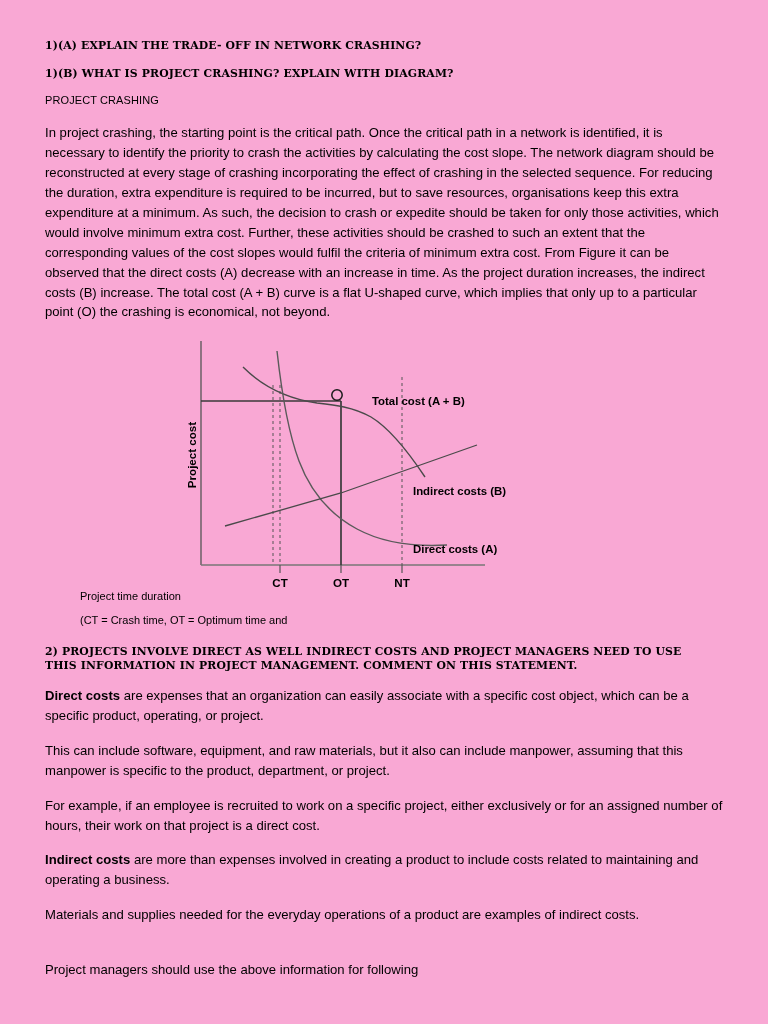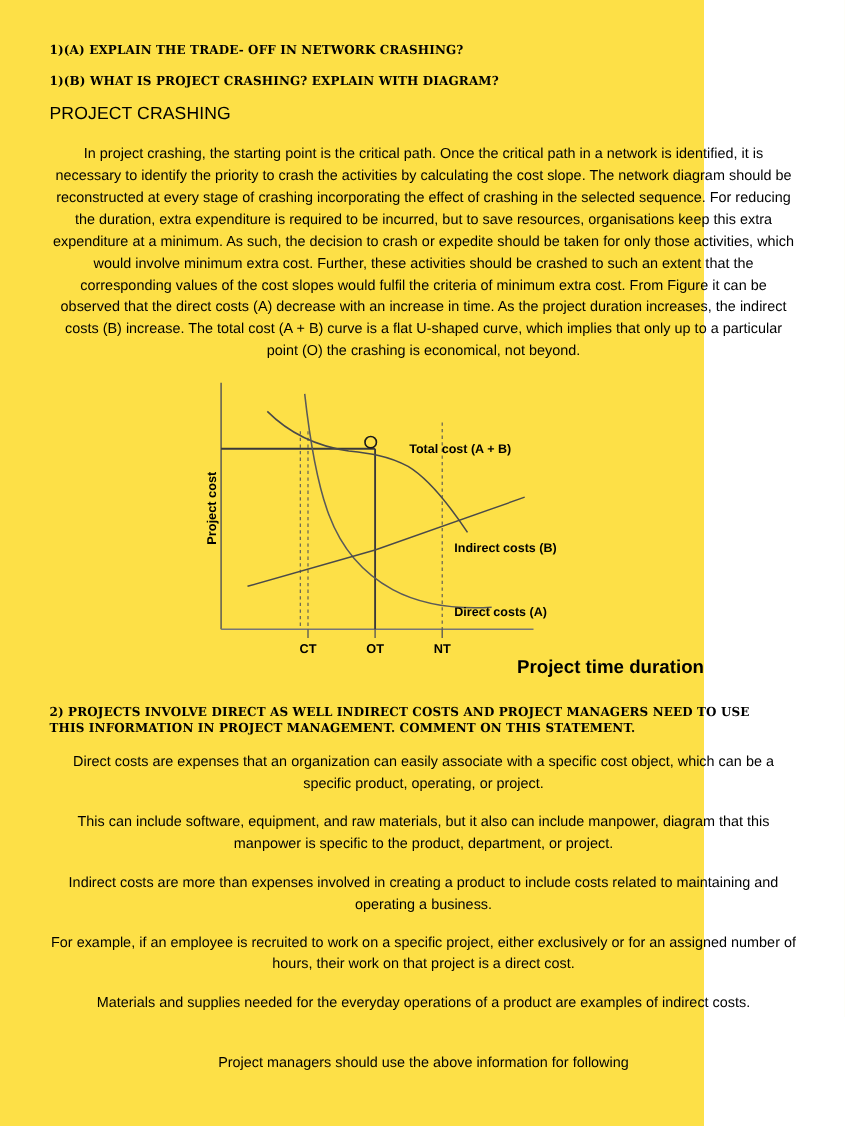--- a/index.html
+++ b/index.html
@@ -11,23 +11,23 @@
     width: 768px;
     height: 1024px;
     position: relative;
     font-family: "Liberation Sans", sans-serif;
     color: #000000;
     overflow: hidden;
   }
   .page {
     position: absolute;
     left: 0; top: 0;
-    width: 640px;
+    width: 768px;
     height: 1024px;
-    background: #fde047;
+    background: #f9a8d4;
   }
   .content {
     position: absolute;
     left: 45px;
     top: 38px;
     width: 680px;
   }
 
   
   .q-heading {
@@ -38,55 +38,55 @@
     line-height: 1.32;
     margin: 0 0 13px 0;
     text-transform: uppercase;
     transform: scaleX(0.97);
     transform-origin: left center;
     white-space: pre-wrap;
   }
   .q-heading.tight { margin-bottom: 12px; }
 
   .plain-heading {
-    font-size: 16px;
+    font-size: 11px;
     line-height: 1.35;
     margin: 0 0 16px 0;
     letter-spacing: 0.1px;
   }
 
   p.body {
     font-size: 13.1px;
     line-height: 1.52;
     margin: 0 0 15px 0;
-    text-align: center;
+    text-align: left;
     letter-spacing: 0.01px;
   }
-  p.body b { font-weight: normal; }
+  p.body b { font-weight: bold; }
 
   .tail-space { height: 20px; }
 
   
   .figure {
     position: relative;
     width: 680px;
     margin: 12px 0 4px 0;
   }
   .chart-wrap {
     position: relative;
     width: 340px;
     height: 250px;
     margin-left: 140px;
   }
   .chart-wrap svg { display: block; }
 
   .fig-caption {
-    text-align: right;
-    font-size: 17px;
-    font-weight: bold;
+    text-align: left;
+    font-size: 11px;
+    font-weight: normal;
     line-height: 1.33;
     margin-top: 4px;
     width: 560px;
     margin-left: 35px;
   }
 
   .sec2-gap { height: 12px; }
 </style>
 </head>
 <body>
@@ -142,38 +142,39 @@
           <text x="228" y="158" font-family="Liberation Sans, sans-serif" font-size="11.4" font-weight="bold" fill="#000000">Indirect costs (B)</text>
           <text x="228" y="216" font-family="Liberation Sans, sans-serif" font-size="11.4" font-weight="bold" fill="#000000">Direct costs (A)</text>
         </svg>
       </div>
 
       <div class="fig-caption" style="margin-top:2px">
         <span>Project time duration</span>
       </div>
 
       <div class="fig-caption" style="margin-top:9px">
+        <div>(CT = Crash time, OT = Optimum time and</div>
       </div>
     </div>
 
     <div class="sec2-gap"></div>
 
     <div class="q-heading">2) Projects involve direct as well indirect costs and project managers need to use this information in project management. Comment on this statement.</div>
 
     <p class="body">
       <b>Direct costs</b><span> are expenses that an organization can easily associate with a specific cost object, which can be a specific product, operating, or project.</span>
     </p>
 
-    <p class="body">This can include software, equipment, and raw materials, but it also can include manpower, diagram that this manpower is specific to the product, department, or project.</p>
+    <p class="body">This can include software, equipment, and raw materials, but it also can include manpower, assuming that this manpower is specific to the product, department, or project.</p>
+
+    <p class="body">For example, if an employee is recruited to work on a specific project, either exclusively or for an assigned number of hours, their work on that project is a direct cost.</p>
 
     <p class="body">
       <b>Indirect costs</b><span> are more than expenses involved in creating a product to include costs related to maintaining and operating a business.</span>
     </p>
-
-    <p class="body">For example, if an employee is recruited to work on a specific project, either exclusively or for an assigned number of hours, their work on that project is a direct cost.</p>
 
 
     <p class="body">Materials and supplies needed for the everyday operations of a product are examples of indirect costs.</p>
 
     <div class="tail-space"></div>
 
     <p class="body">Project managers should use the above information for following</p>
 
   </div>
 </div>

